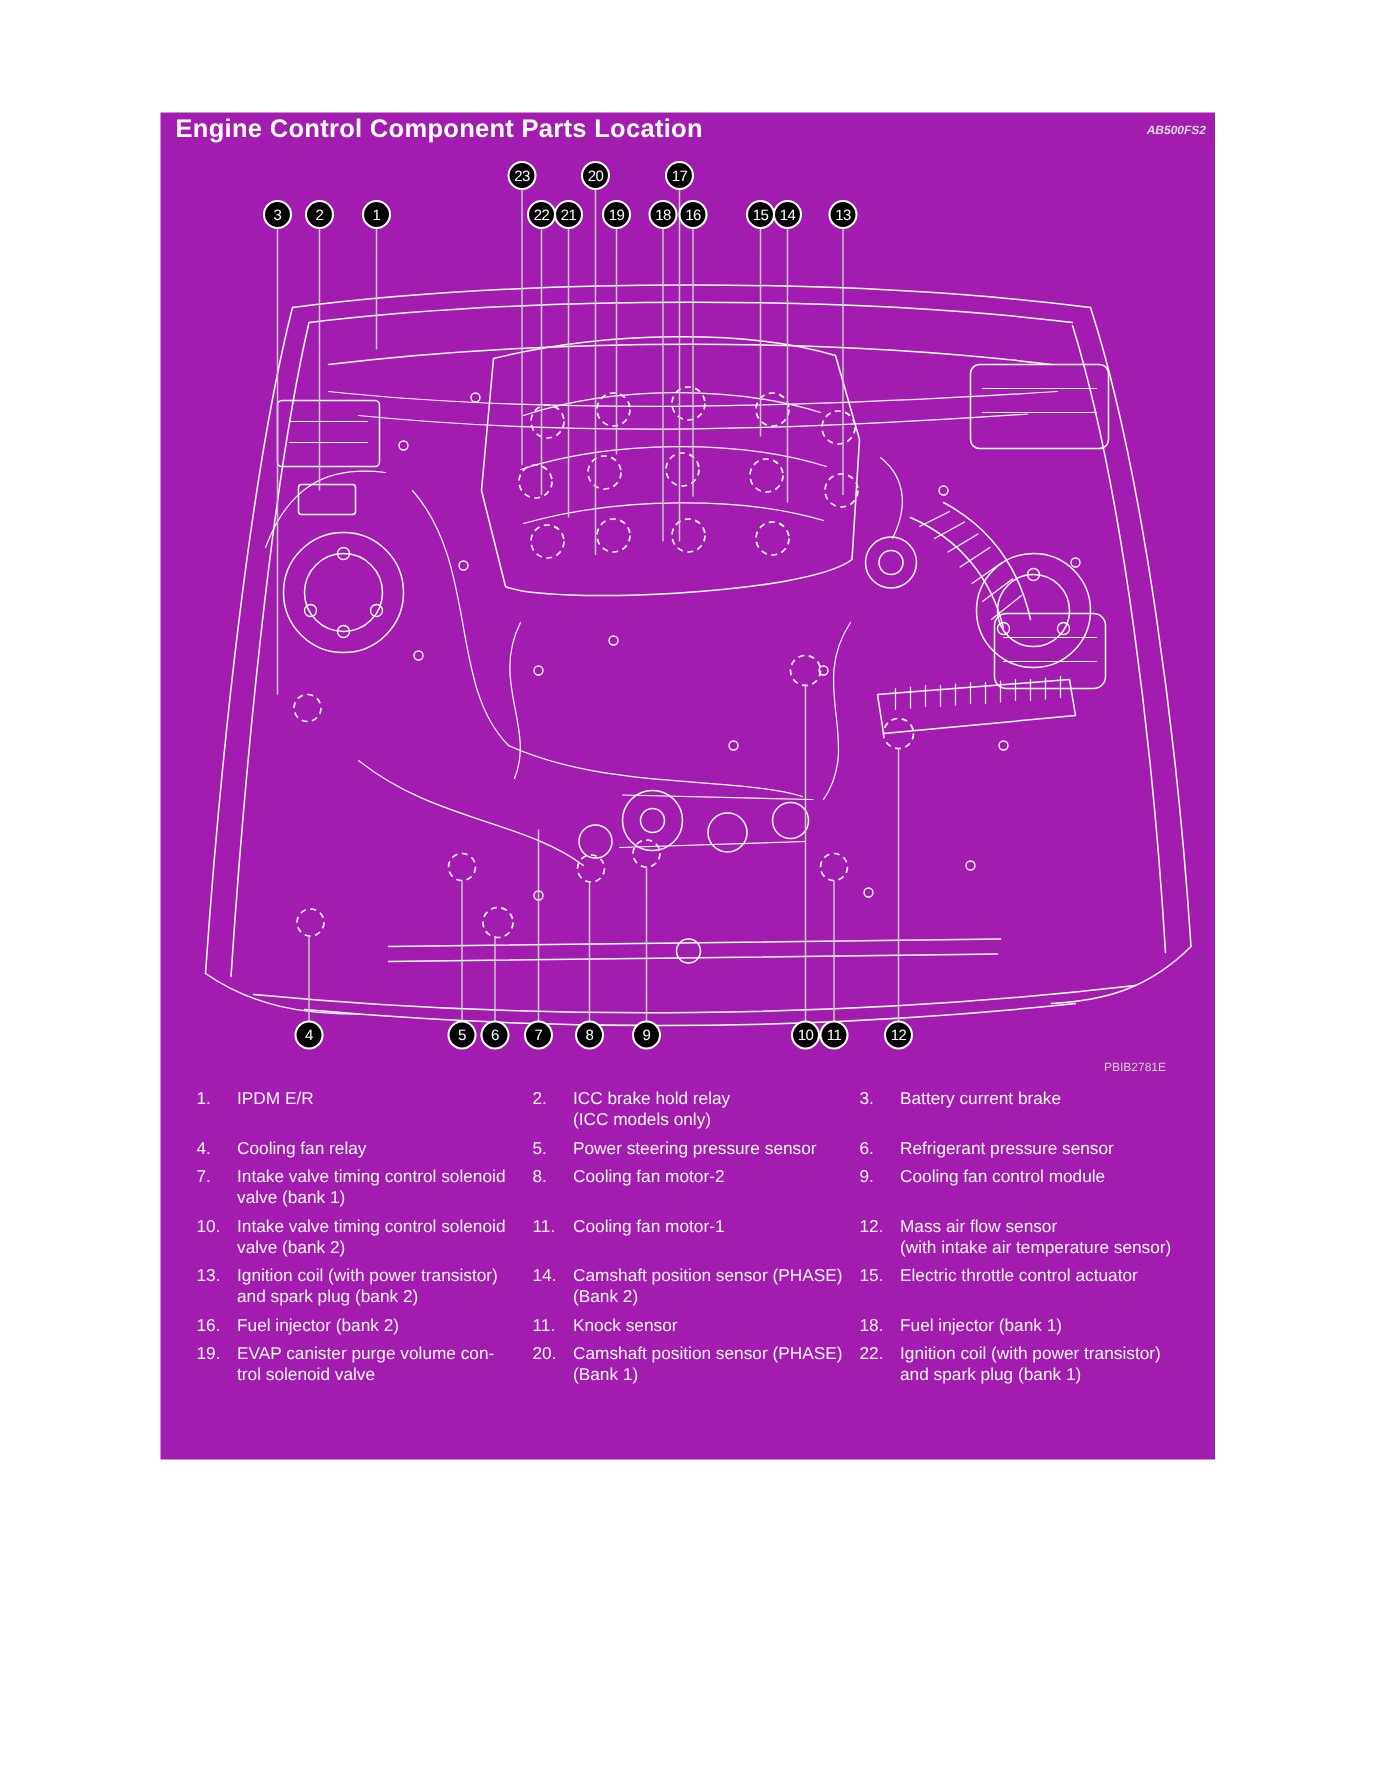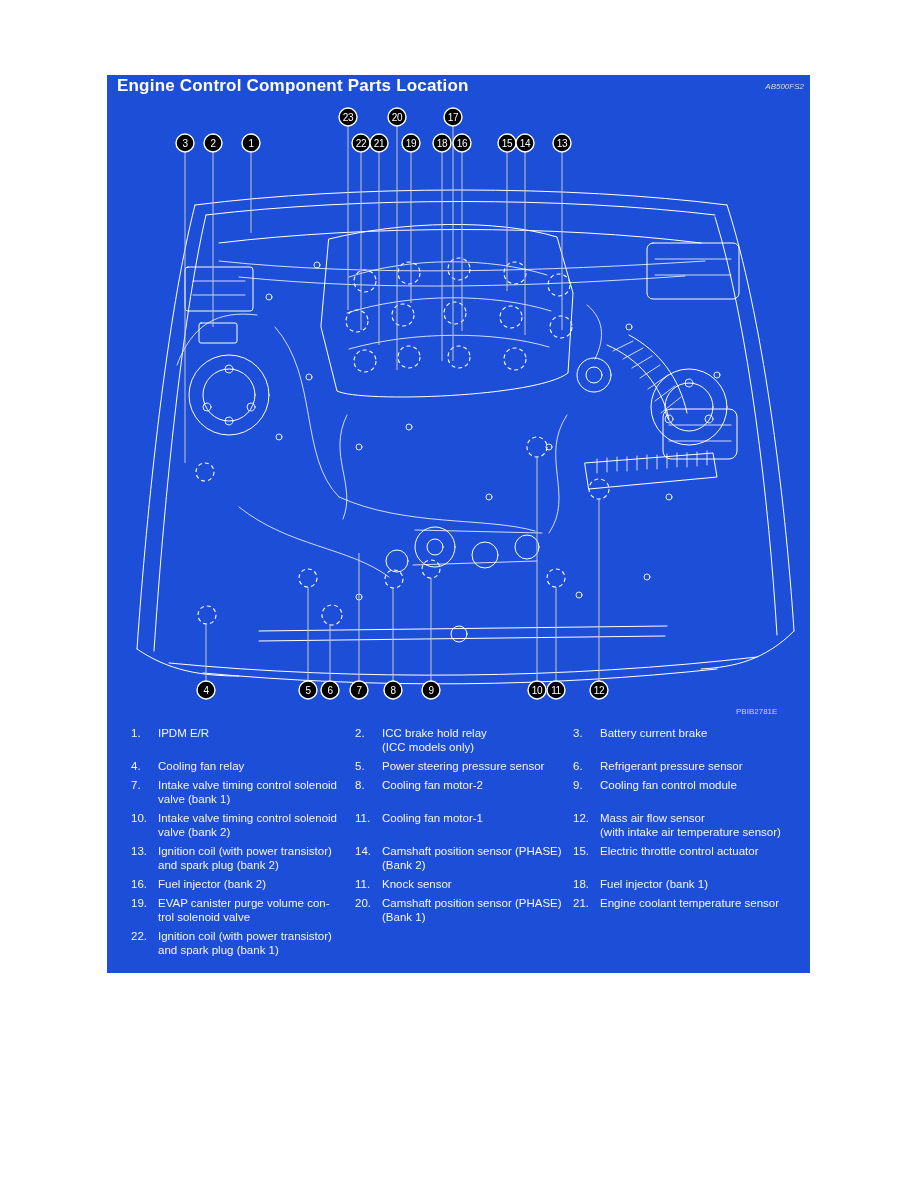--- a/index.html
+++ b/index.html
@@ -1,23 +1,23 @@
 <!DOCTYPE html>
 <html><head>
 <meta charset="utf-8">
 <style>
   html,body{margin:0;padding:0;background:#fff;}
   .page{position:relative;width:918px;height:1188px;background:#fff;overflow:hidden;
         font-family:"Liberation Sans",sans-serif;}
-  .panel{position:absolute;left:107px;top:75px;width:703px;height:898px;background:#1d4ed8;}
+  .panel{position:absolute;left:107px;top:75px;width:703px;height:898px;background:#a21caf;}
   .title-row{position:absolute;top:1px;left:10px;right:6px;display:flex;
              justify-content:space-between;align-items:flex-start;}
   .fig-title{margin:0;font-size:17px;font-weight:bold;color:#fff;letter-spacing:.2px;
              font-family:"Liberation Sans",sans-serif;}
-  .code-top{font-size:8px;font-style:italic;color:#d9d9d9;margin-top:6px;}
+  .code-top{font-size:8px;font-style:italic;color:#d9d9d9;margin-top:6px;font-weight:bold;}
   svg.diagram{position:absolute;left:0;top:0;width:703px;height:650px;display:block;}
   .art{stroke:#fff;fill:none;stroke-width:1;stroke-linecap:round;stroke-linejoin:round;}
   .art .thin{stroke-width:.8;}
   .dashed circle{stroke:#fff;fill:none;stroke-width:1.1;stroke-dasharray:4 3;}
   .bolt{stroke:#fff;fill:none;stroke-width:.9;}
   .leader{stroke:#c8c8c8;stroke-width:1;}
   .callout-circle{stroke:#fff;stroke-width:1.4;fill:#000;}
   .callout-num{fill:#fff;font-family:"Liberation Sans",sans-serif;font-size:10px;
                text-anchor:middle;letter-spacing:-0.4px;}
   .code-bottom{position:absolute;top:632px;left:629px;font-size:8px;color:#cfcfcf;}
@@ -331,24 +331,20 @@
           <span class="num">19.</span>
           <span class="txt">EVAP canister purge volume con-
 trol solenoid valve</span>
         </div>
       <div class="cell">
           <span class="num">20.</span>
           <span class="txt">Camshaft position sensor (PHASE)
 (Bank 1)</span>
         </div>
       <div class="cell">
-          <span class="num">21.</span>
-          <span class="txt">Engine coolant temperature sensor</span>
-        </div>
-      <div class="cell">
           <span class="num">22.</span>
           <span class="txt">Ignition coil (with power transistor)
 and spark plug (bank 1)</span>
         </div>
       <div class="cell">
           <span class="num"></span>
           <span class="txt"></span>
         </div>
     </div>
   </div>

